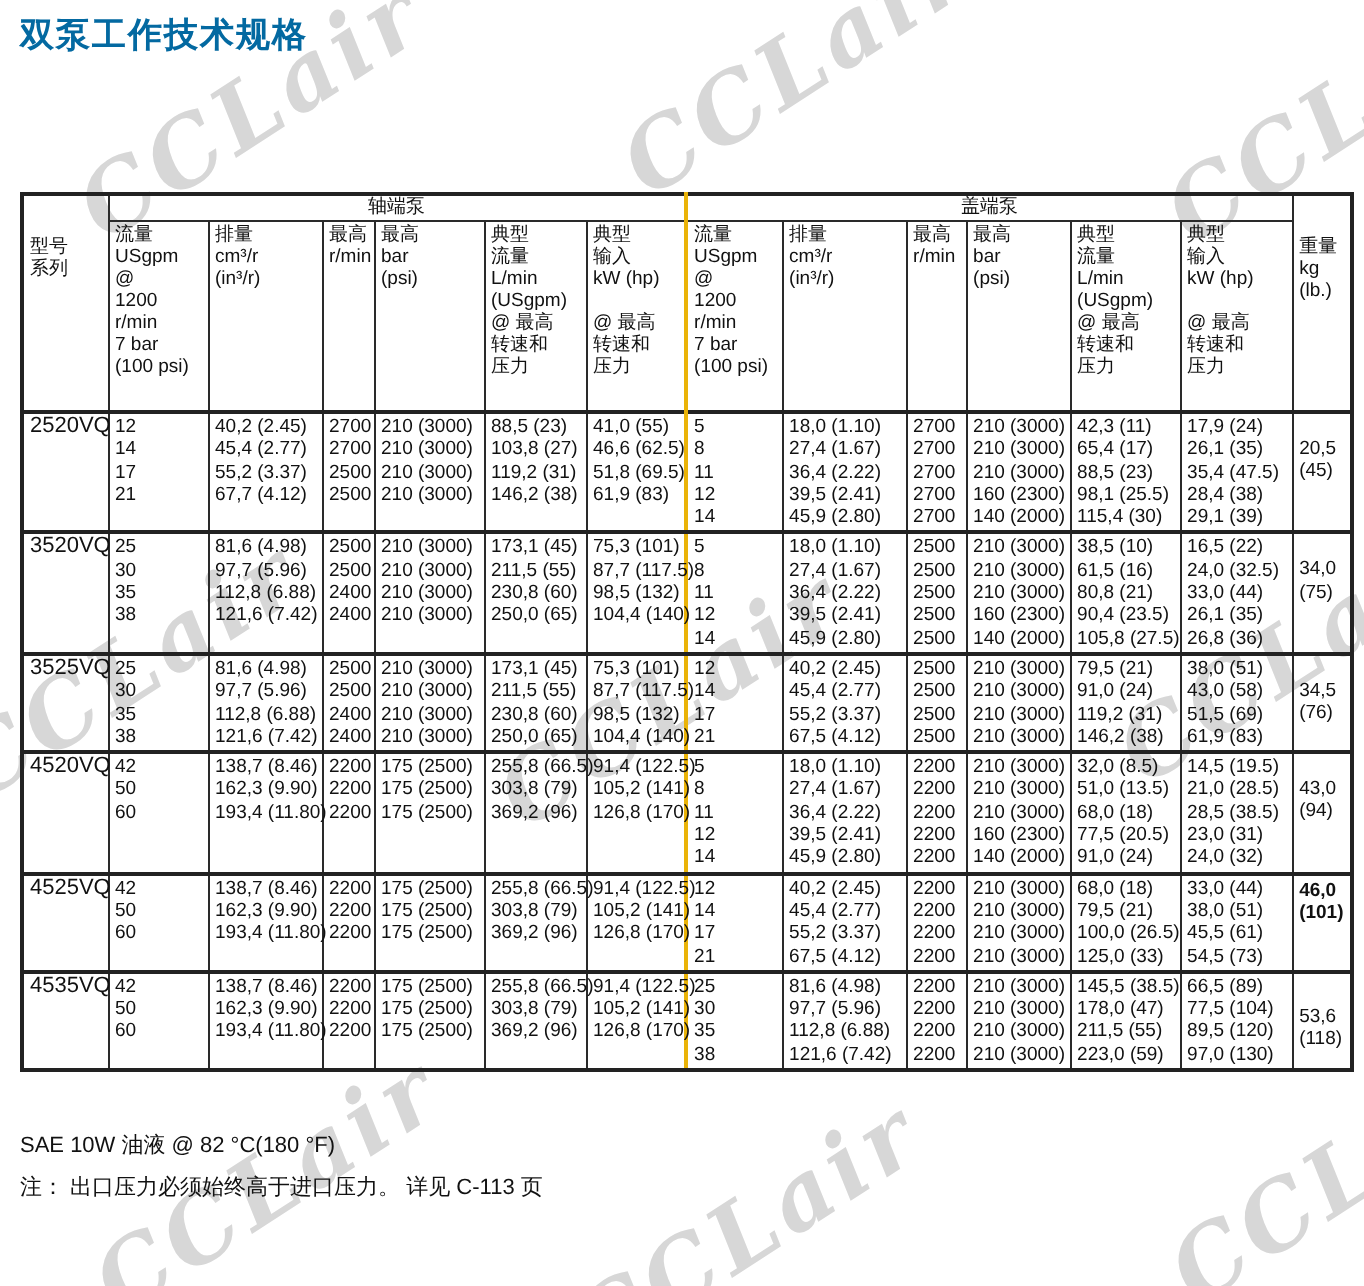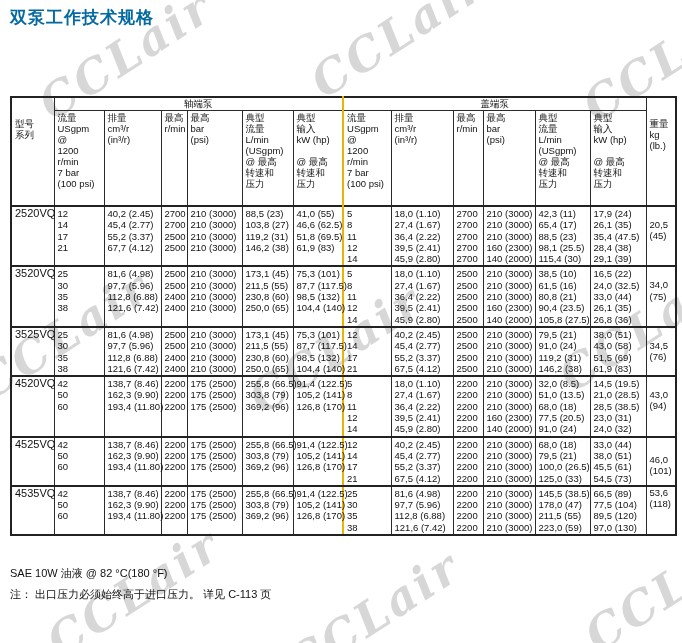--- a/index.html
+++ b/index.html
@@ -545,21 +545,21 @@
                 <div class="ln">79,5 (21)</div>
                 <div class="ln">100,0 (26.5)</div>
                 <div class="ln">125,0 (33)</div>
               </td>
               <td>
                 <div class="ln">33,0 (44)</div>
                 <div class="ln">38,0 (51)</div>
                 <div class="ln">45,5 (61)</div>
                 <div class="ln">54,5 (73)</div>
               </td>
-              <td class="weight-cell" style="padding-top: 16px;">
+              <td class="weight-cell" style="padding-top: 2px; font-weight: bold;">
                 <div class="ln">46,0</div>
                 <div class="ln">(101)</div>
               </td>
             </tr>
             <tr>
               <td class="model-cell">
                 <div class="ln">4535VQ</div>
               </td>
               <td>
                 <div class="ln">42</div>
@@ -620,21 +620,21 @@
                 <div class="ln">178,0 (47)</div>
                 <div class="ln">211,5 (55)</div>
                 <div class="ln">223,0 (59)</div>
               </td>
               <td>
                 <div class="ln">66,5 (89)</div>
                 <div class="ln">77,5 (104)</div>
                 <div class="ln">89,5 (120)</div>
                 <div class="ln">97,0 (130)</div>
               </td>
-              <td class="weight-cell" style="padding-top: 0;">
+              <td class="weight-cell" style="padding-top: 16px;">
                 <div class="ln">53,6</div>
                 <div class="ln">(118)</div>
               </td>
             </tr>
           </tbody>
         </table>
     </div>
 
     <div class="footer">
       <div>SAE 10W 油液 @ 82 °C(180 °F)</div>

